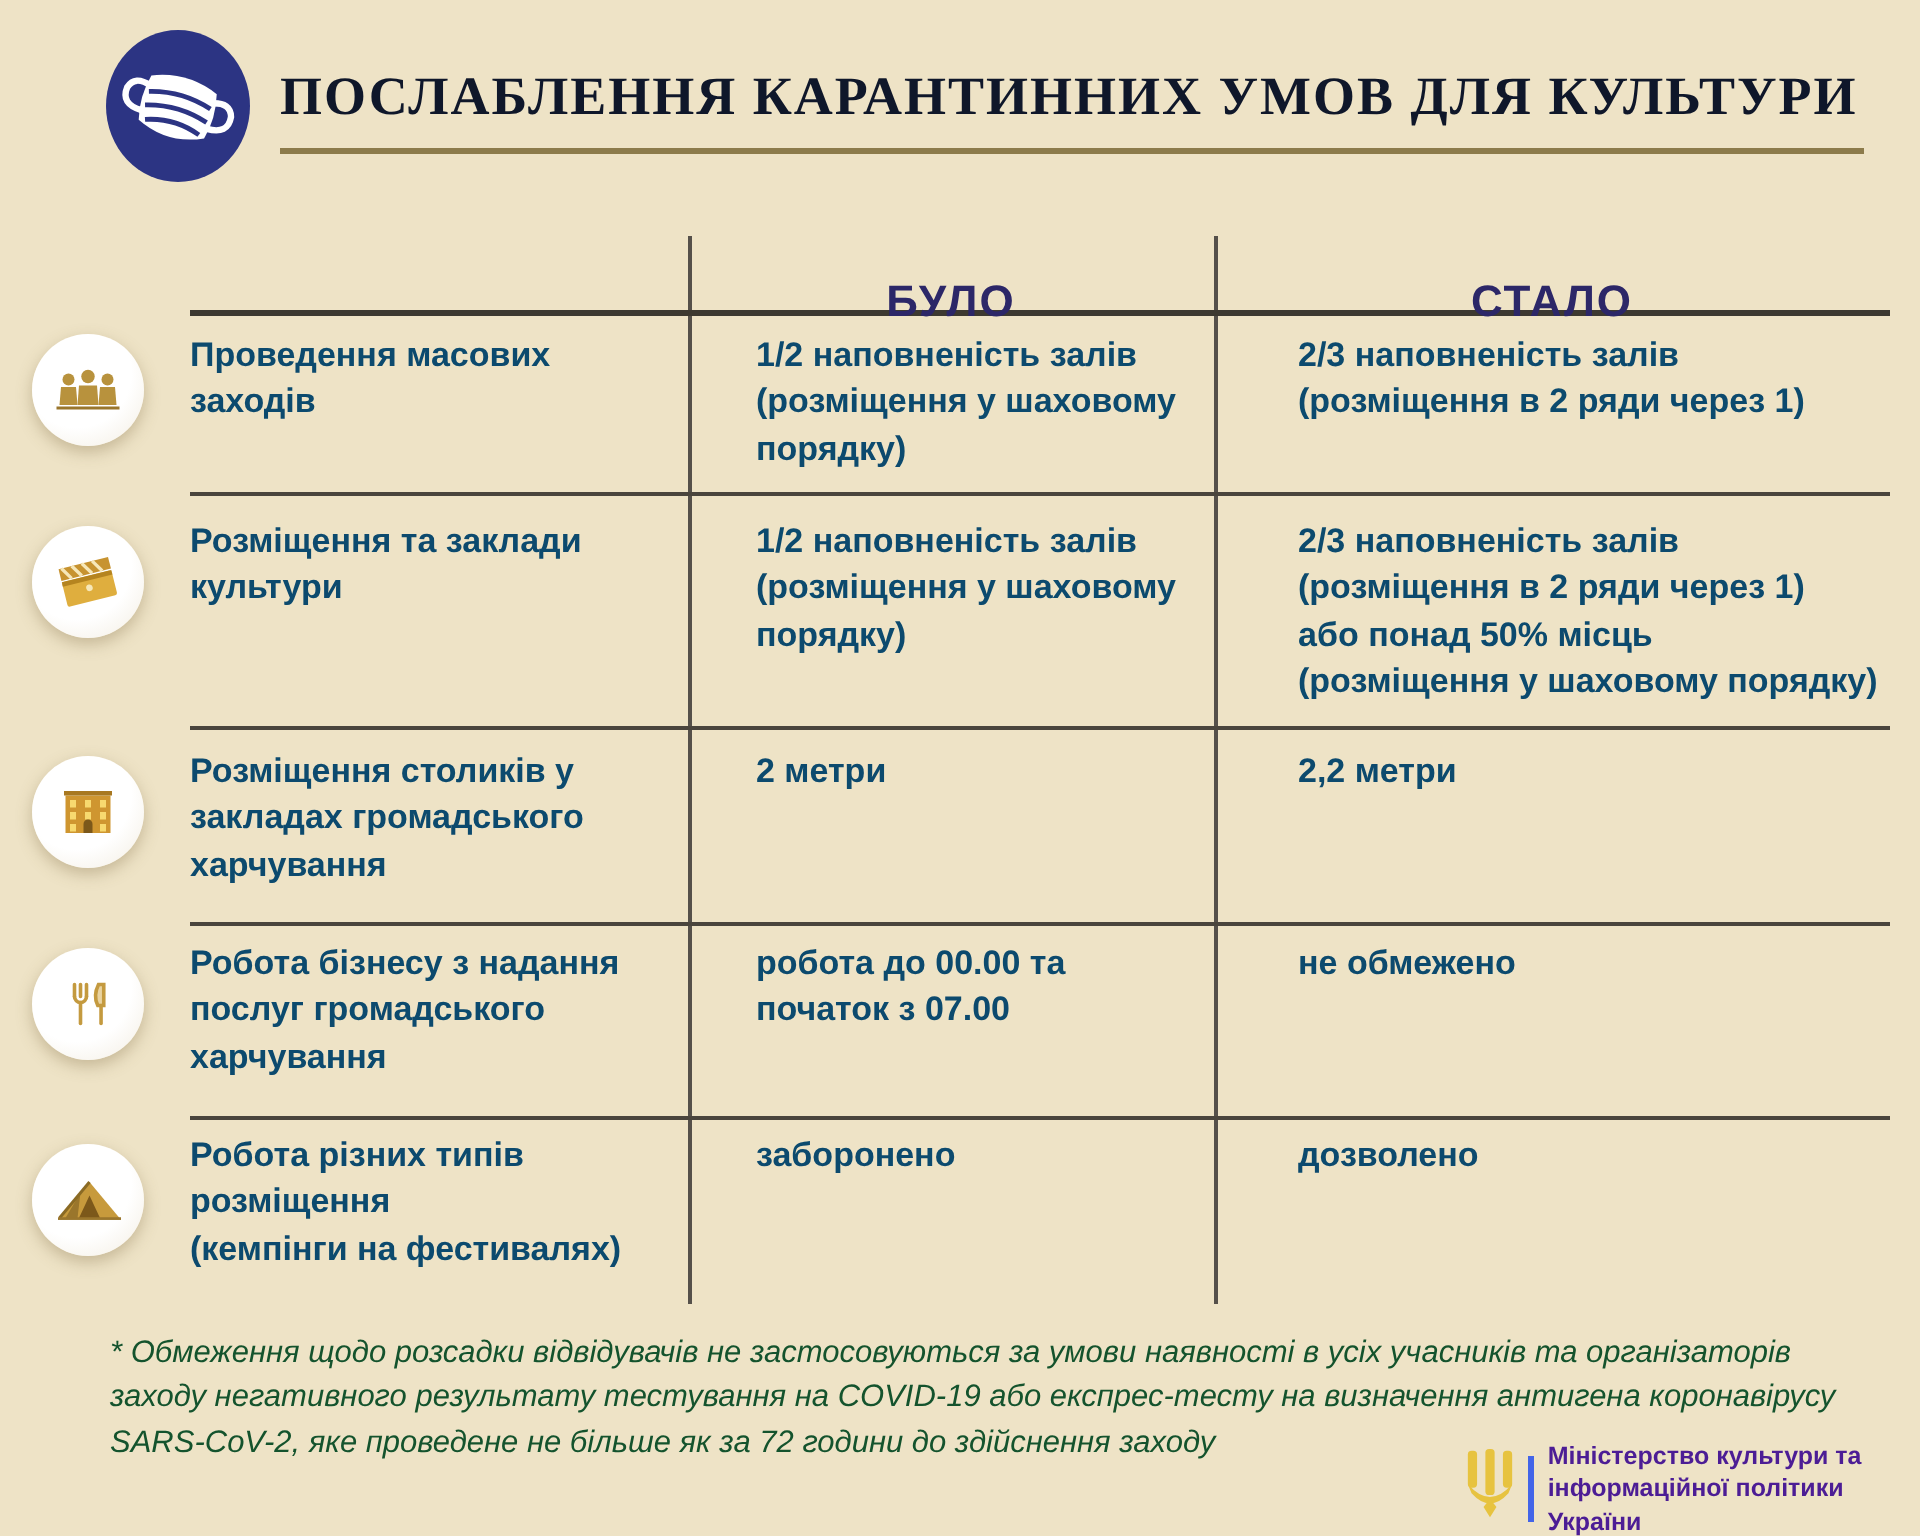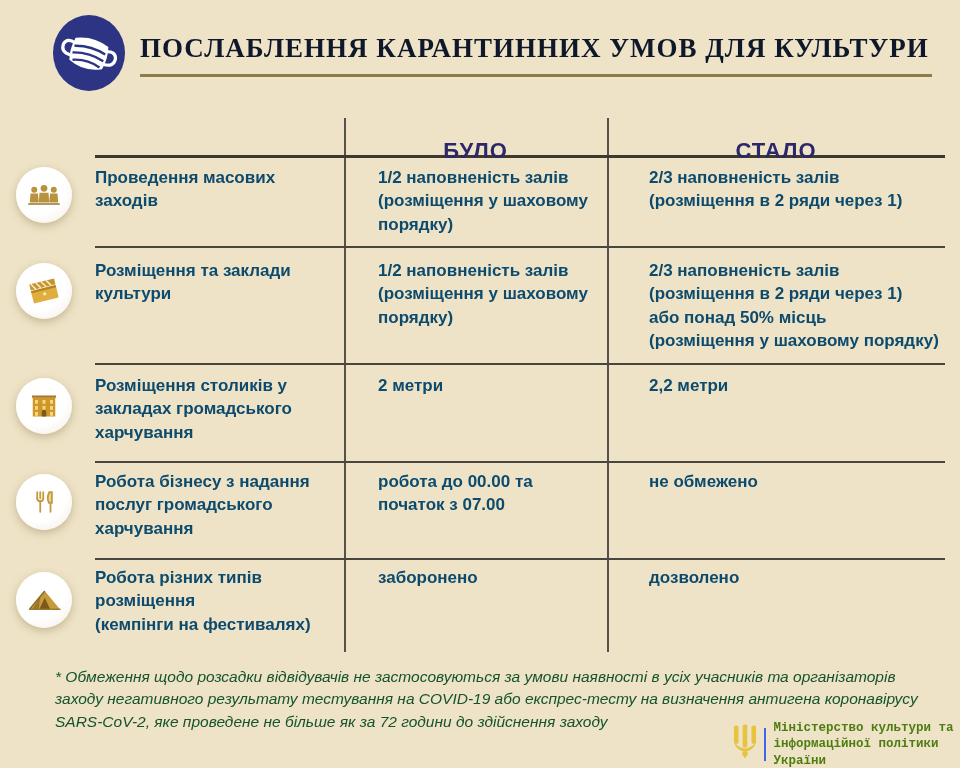--- a/index.html
+++ b/index.html
@@ -66,22 +66,22 @@
     font-size:15.5px; font-style:italic; color:#14532d;
     line-height:1.45; white-space:pre-line;
   }
   
   .gov{
     position:absolute; left:733px; top:720px;
     display:flex; align-items:center; gap:7px;
   }
   .gov .bar{width:3px; height:33px; background:#4365e8;}
   .gov .gov-text{
-    font-size:12.5px; font-weight:bold; color:#4d7c0f;
-    line-height:1.3; white-space:pre-line;font-family:Liberation Mono, monospace;
+    font-size:12.5px; font-weight:bold; color:#4c1d95;
+    line-height:1.3; white-space:pre-line;
   }
 </style>
 </head>
 <body>
 
 <div class="page">
 
   <div class="mask-badge">
     <svg width="60" height="60" viewBox="0 0 60 60">
       <g transform="rotate(16 30 30)">

